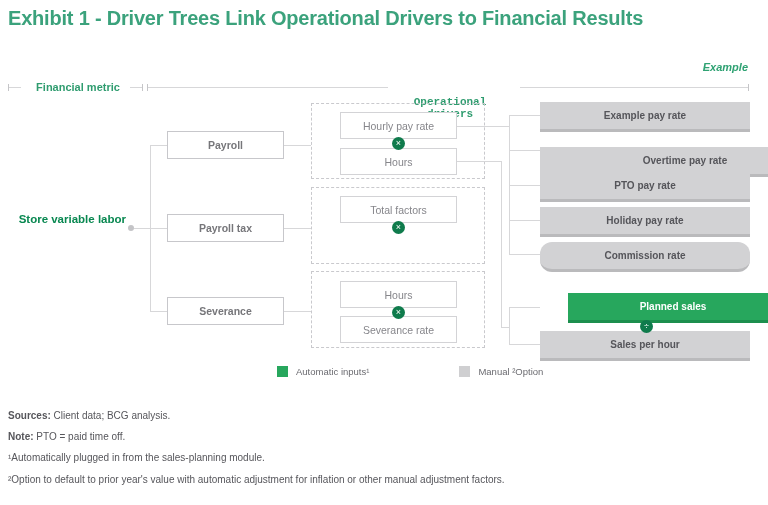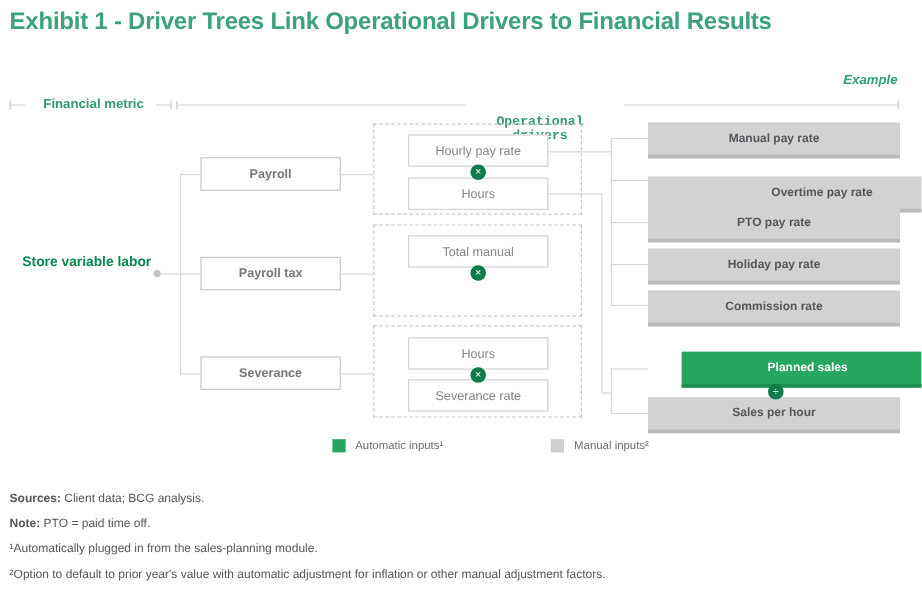--- a/index.html
+++ b/index.html
@@ -84,21 +84,21 @@
 
   <div class="op-box" style="top:112px;">
     <span>Hourly pay rate</span>
   </div>
   <div class="op-circle" style="left:392px;top:137px;">×</div>
   <div class="op-box" style="top:148px;">
     <span>Hours</span>
   </div>
 
   <div class="op-box" style="top:196px;">
-    <span>Total manual</span>
+    <span>Total factors</span>
   </div>
   <div class="op-circle" style="left:392px;top:221px;">×</div>
 
   <div class="op-box" style="top:281px;">
     <span>Hours</span>
   </div>
   <div class="op-circle" style="left:392px;top:306px;">×</div>
   <div class="op-box" style="top:316px;">
     <span>Severance rate</span>
   </div>
@@ -112,49 +112,49 @@
   <div class="hline" style="left:509px;top:254px;width:31px;"></div>
 
   <div class="hline" style="left:457px;top:161px;width:44px;"></div>
   <div class="vline" style="left:501px;top:161px;height:166px;"></div>
   <div class="hline" style="left:501px;top:327px;width:8px;"></div>
   <div class="vline" style="left:509px;top:307px;height:38px;"></div>
   <div class="hline" style="left:509px;top:307px;width:31px;"></div>
   <div class="hline" style="left:509px;top:344px;width:31px;"></div>
 
   <div class="rate-box" style="top:102px;">
-    <span>Manual pay rate</span>
+    <span>Example pay rate</span>
   </div>
   <div class="rate-box" style="top:147px;padding-left:40px;">
     <span>Overtime pay rate</span>
   </div>
   <div class="rate-box" style="top:172px;">
     <span>PTO pay rate</span>
   </div>
   <div class="rate-box" style="top:207px;">
     <span>Holiday pay rate</span>
   </div>
-  <div class="rate-box" style="top:242px;">
+  <div class="rate-box" style="top:242px;border-radius:12px;">
     <span>Commission rate</span>
   </div>
 
   <div class="rate-box green" style="top:293px;">
     <span>Planned sales</span>
   </div>
   <div class="op-circle" style="left:640px;top:320px;">÷</div>
   <div class="rate-box" style="top:331px;">
     <span>Sales per hour</span>
   </div>
 
   <div class="abs legend">
     <span class="swatch green"></span>
     <span>Automatic inputs¹</span>
     <span class="gap"></span>
     <span class="swatch gray"></span>
-    <span>Manual inputs²</span>
+    <span>Manual ²Option</span>
   </div>
 
   <div class="footer-line" style="top:410px;">
     <b>Sources:</b><span> Client data; BCG analysis.</span>
   </div>
   <div class="footer-line" style="top:431px;">
     <b>Note:</b><span> PTO = paid time off.</span>
   </div>
   <div class="footer-line" style="top:452px;">¹Automatically plugged in from the sales-planning module.</div>
   <div class="footer-line" style="top:474px;">²Option to default to prior year's value with automatic adjustment for inflation or other manual adjustment factors.</div>

